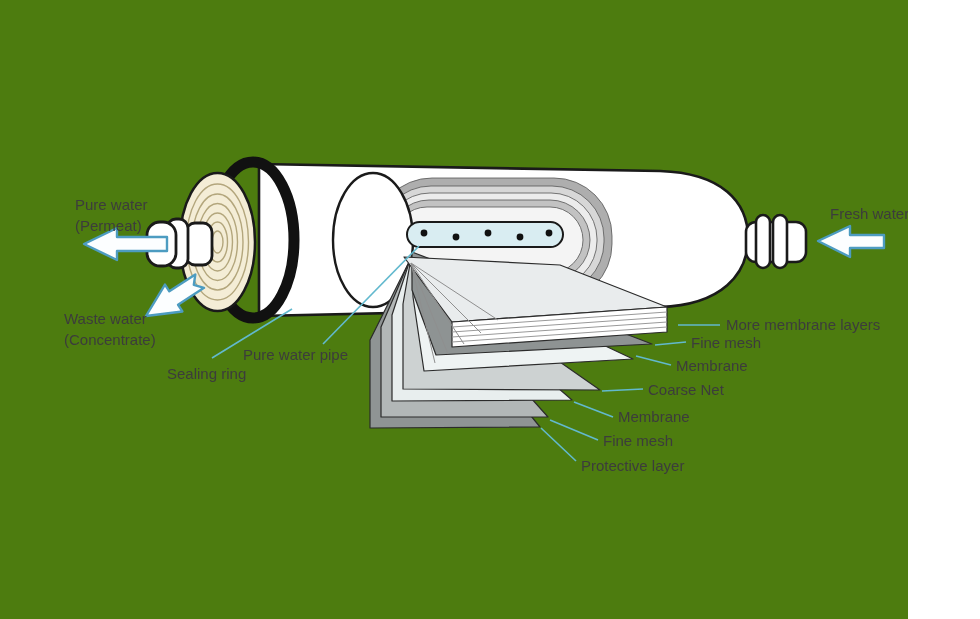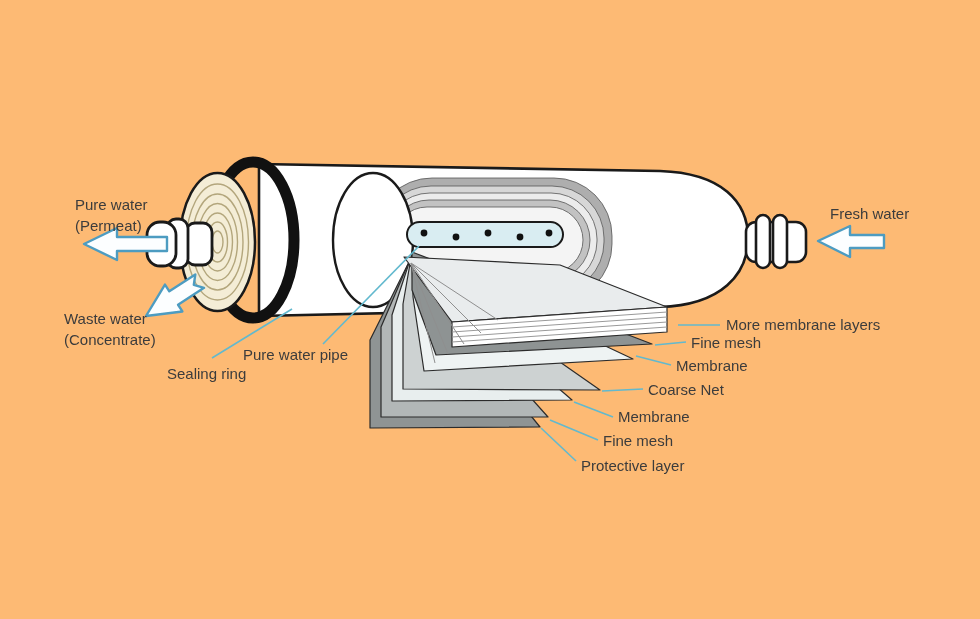--- a/index.html
+++ b/index.html
@@ -1,16 +1,16 @@
 <!DOCTYPE html>
 <html><head>
 <meta charset="utf-8">
 <style>
   html,body { margin:0; padding:0; background:#ffffff; }
-  .stage { width:980px; height:619px; background:#fdba74; position:relative; overflow:hidden; }
+  .stage { width:908px; height:619px; background:#4d7c0f; position:relative; overflow:hidden; }
   svg { display:block; }
   text { font-family:"Liberation Sans","DejaVu Sans",sans-serif; font-size:15px; }
   .lbl { font-size:15px; }
 </style>
 </head>
 <body>
 
 <div class="stage">
 <svg width="980" height="619" viewBox="0 0 980 619">
 

